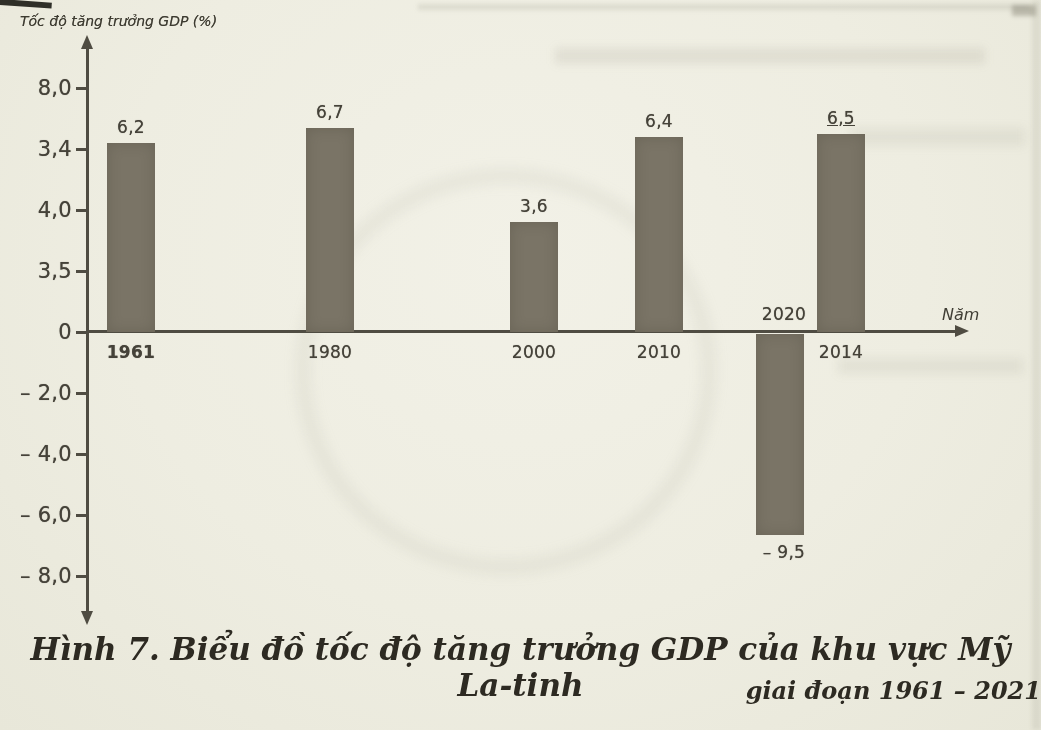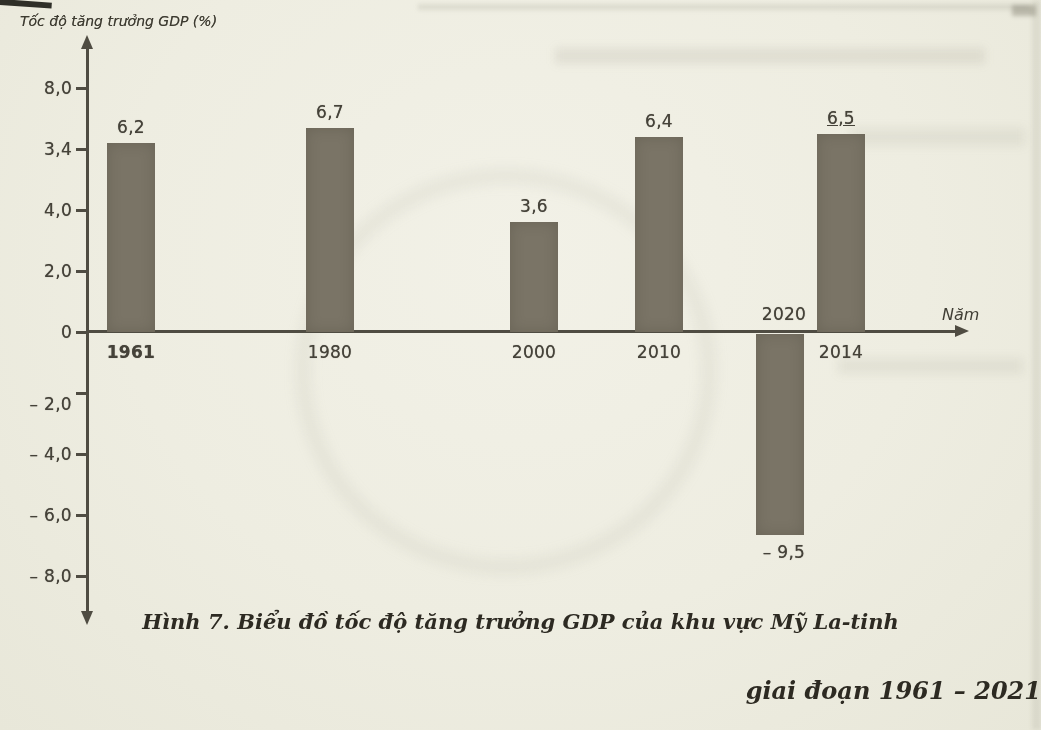--- a/index.html
+++ b/index.html
@@ -35,36 +35,36 @@
   .arrow-up{position:absolute; left:81px; top:35px; width:0; height:0;
     border-left:6.5px solid transparent; border-right:6.5px solid transparent; border-bottom:14px solid #4f4c42;}
   .arrow-down{position:absolute; left:81px; top:611px; width:0; height:0;
     border-left:6.5px solid transparent; border-right:6.5px solid transparent; border-top:14px solid #4f4c42;}
   .arrow-right{position:absolute; left:955px; top:325px; width:0; height:0;
     border-top:6.5px solid transparent; border-bottom:6.5px solid transparent; border-left:14px solid #4f4c42;}
 
   .tick{position:absolute; width:11px; height:2.5px; background:#4f4c42; left:76px;}
   .tick-label{
     position:absolute; left:4px; width:68px; text-align:right;
-    font-size:17px; line-height:22px; color:#454239;
+    font-size:21px; line-height:22px; color:#454239;
     text-shadow:0 0 .7px rgba(64,61,52,.75); letter-spacing:.3px;
   }
   .bar{position:absolute; width:48px; background:#7a7466; box-shadow:inset 0 0 14px rgba(58,54,44,.25);}
   .val-label,.year-label{
     position:absolute; width:96px; text-align:center;
     font-size:17px; line-height:21px; color:#454239;
     text-shadow:0 0 .7px rgba(64,61,52,.75); letter-spacing:.3px;
   }
   
   .caption{
     position:absolute; left:0; width:1041px; text-align:center;
     font-family:"DejaVu Serif", serif; font-style:italic; font-weight:600;
     color:#2d2a22;
   }
-  .caption-1{top:609px; font-size:21px;}
+  .caption-1{top:631px; font-size:31px;}
   .caption-2{top:676px; font-size:24px;text-align:right;}
 </style>
 </head>
 <body>
 
 <div class="page">
 
   <div class="art art-topleft"></div>
   <div class="art art-topline"></div>
   <div class="art art-ghost1"></div>
@@ -85,25 +85,25 @@
     <div class="arrow-right"></div>
 
     <div id="plot">
         <div class="tick" style="top: 87px;"></div>
         <div class="tick-label" style="top: 77px;">8,0</div>
         <div class="tick" style="top: 148px;"></div>
         <div class="tick-label" style="top: 138px;">3,4</div>
         <div class="tick" style="top: 209px;"></div>
         <div class="tick-label" style="top: 199px;">4,0</div>
         <div class="tick" style="top: 270px;"></div>
-        <div class="tick-label" style="top: 260px;">2,0</div>
+        <div class="tick-label" style="top: 260px;">3,5</div>
         <div class="tick" style="top: 331px;"></div>
         <div class="tick-label" style="top: 321px;">0</div>
         <div class="tick" style="top: 392px;"></div>
-        <div class="tick-label" style="top: 393px; text-align: right;">– 2,0</div>
+        <div class="tick-label" style="top: 382px; text-align: right;">– 2,0</div>
         <div class="tick" style="top: 453px;"></div>
         <div class="tick-label" style="top: 443px;">– 4,0</div>
         <div class="tick" style="top: 514px;"></div>
         <div class="tick-label" style="top: 504px;">– 6,0</div>
         <div class="tick" style="top: 575px;"></div>
         <div class="tick-label" style="top: 565px;">– 8,0</div>
         <div class="bar" style="left: 107px; top: 142.9px; height: 189.1px; background: rgb(122, 116, 102);"></div>
         <div class="val-label" style="left: 83px; top: 116.9px;">6,2</div>
         <div class="year-label" style="left: 83px; top: 342px; font-weight: bold;">1961</div>
         <div class="bar" style="left: 306px; top: 127.65px; height: 204.35px; background: rgb(122, 116, 102);"></div>

